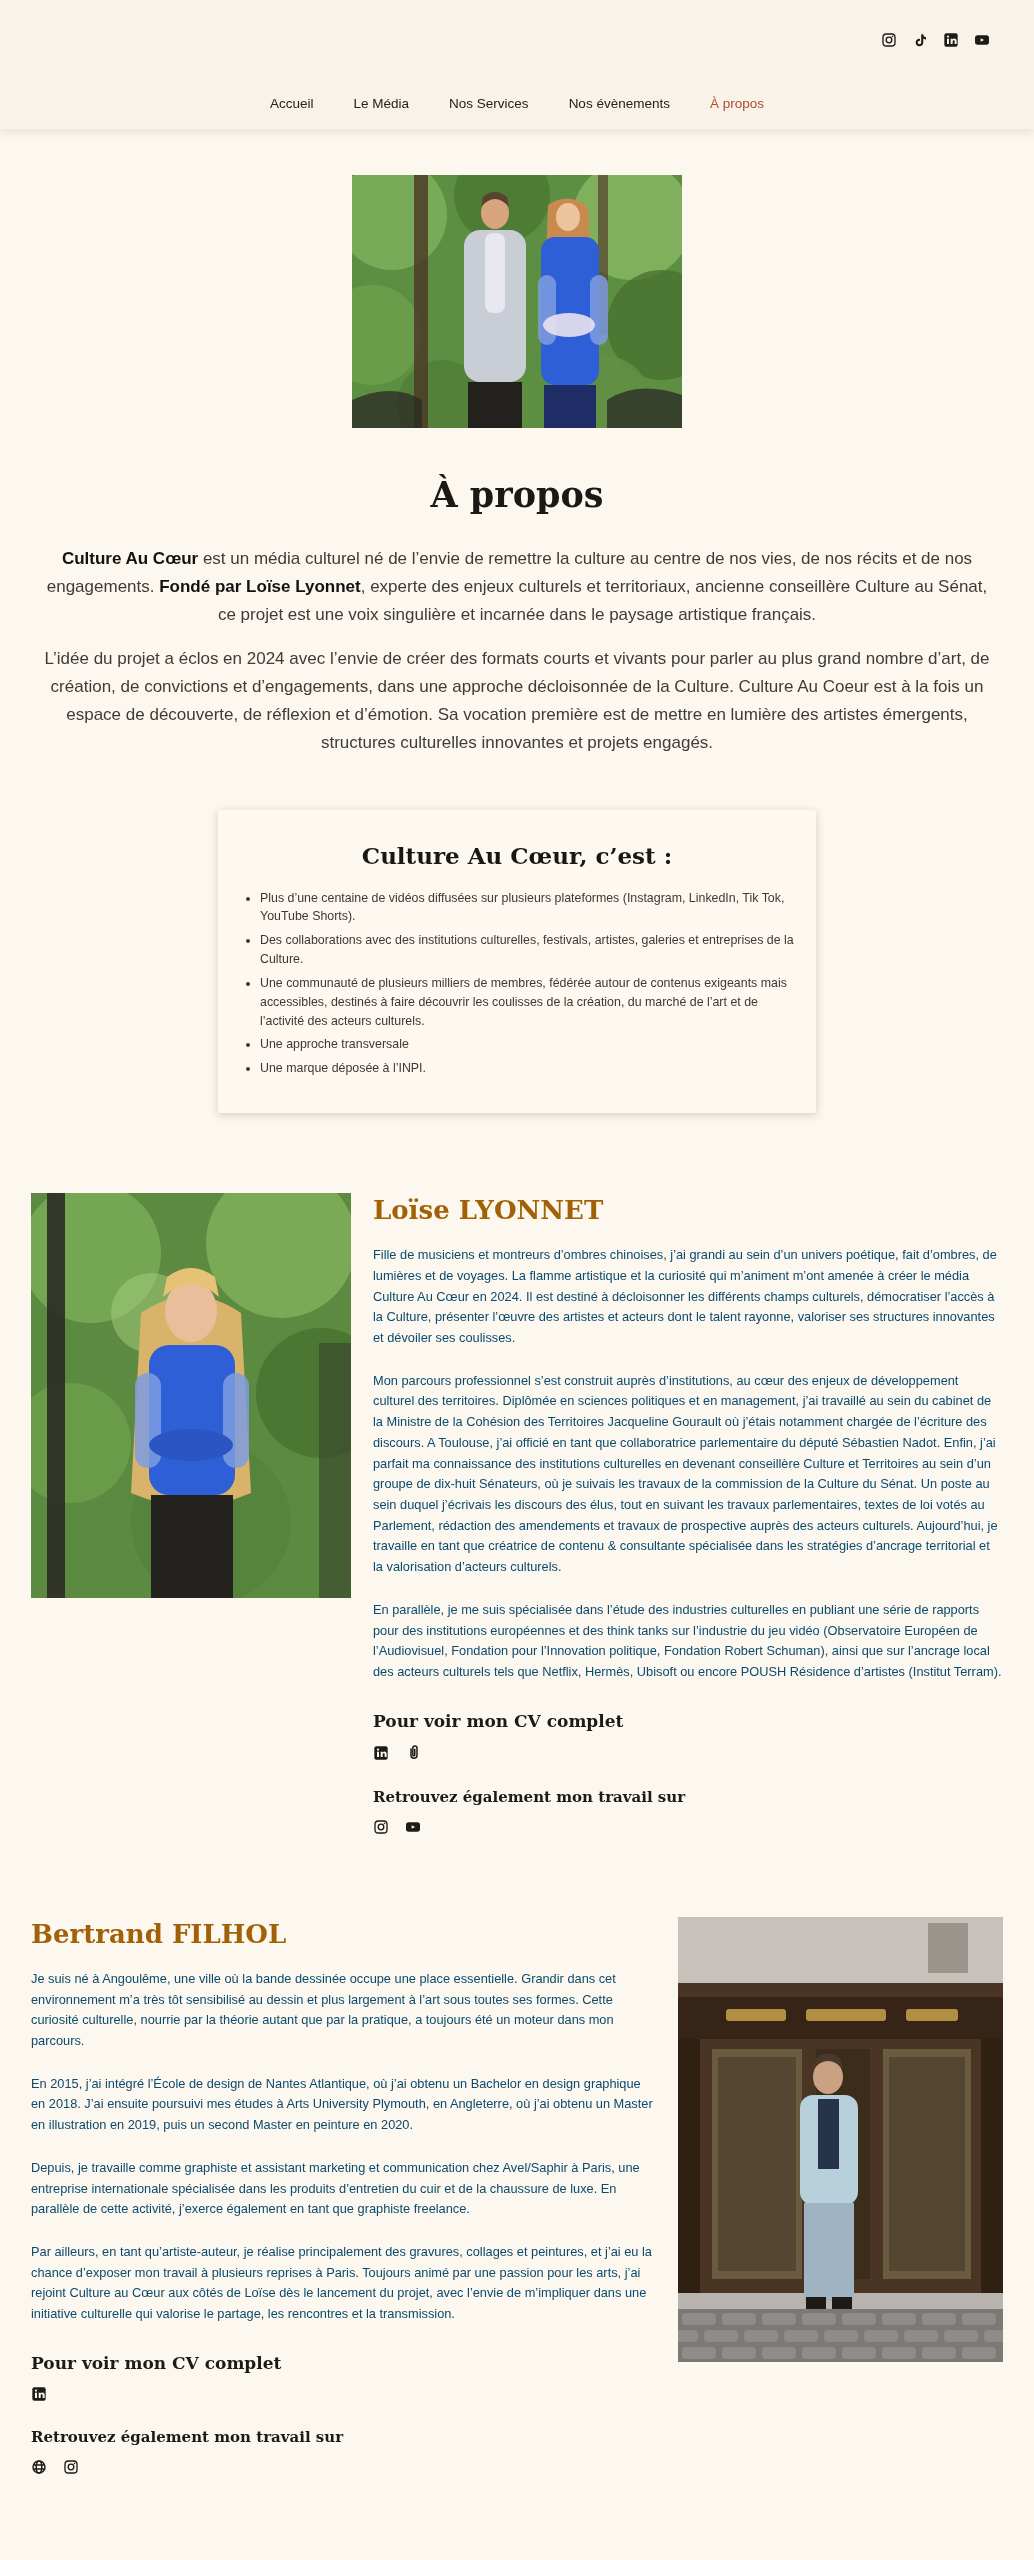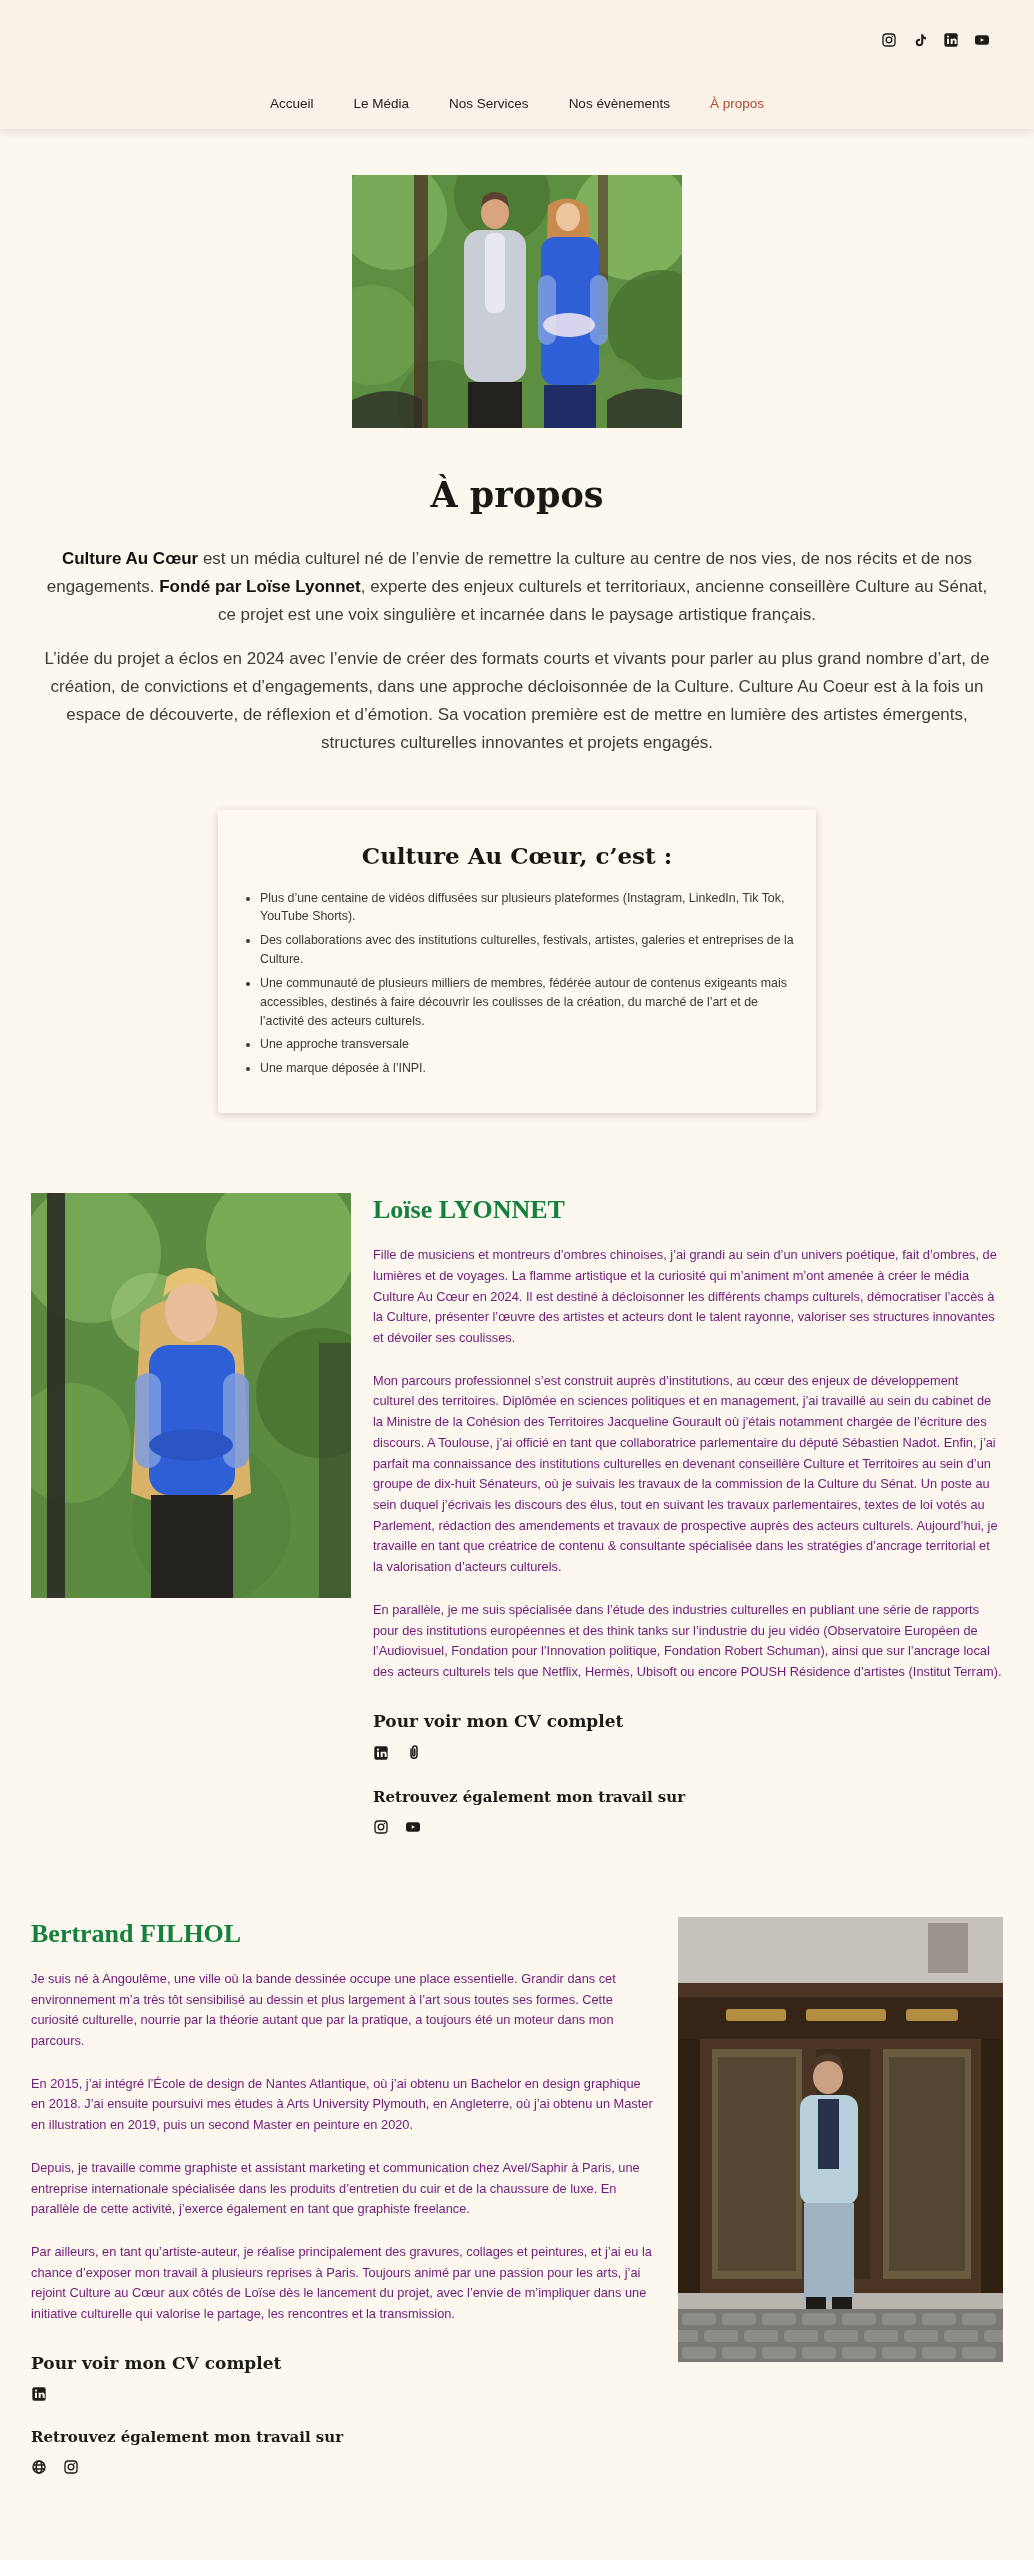--- a/index.html
+++ b/index.html
@@ -35,22 +35,22 @@
   .about-p{width:952px;margin:0 auto 15px;text-align:center;font-size:17px;line-height:1.66;color:#3f3b37;}
   .about-p b{color:#141210;}
 
   .card{width:558px;margin:52px auto 0;background:#fdf8f0;box-shadow:0 2px 9px rgba(70,55,40,.22);padding:24px 20px 30px;border-radius:2px;}
   .card-title{text-align:center;font-size:23px;font-weight:700;color:#191714;margin:8px 0 20px;}
   .card ul{margin:0;padding-left:22px;font-size:12.4px;line-height:1.52;color:#3c3835;}
   .card li{margin-bottom:5px;}
 
   .person{width:972px;margin:0 auto;display:flex;gap:22px;}
   .person-photo{flex:none;}
-  .person-name{font-size:26px;font-weight:700;color:#15803d;margin:2px 0 20px;font-family:Liberation Serif, serif;}
-  .person p{font-size:12.8px;line-height:1.62;margin:0 0 22px;color:#701a75;}
+  .person-name{font-size:26px;font-weight:700;color:#a16207;margin:2px 0 20px;}
+  .person p{font-size:12.8px;line-height:1.62;margin:0 0 22px;color:#0c4a6e;}
   .person p.joined{margin-bottom:9px;}
   .cv-label{font-family:"DejaVu Serif","Liberation Serif",serif;font-weight:bold;font-size:17px;color:#1d1b18;margin:28px 0 13px;}
   .work-label{font-family:"DejaVu Serif","Liberation Serif",serif;font-weight:bold;font-size:15px;color:#1d1b18;margin:26px 0 13px;}
   .icon-row{display:flex;gap:16px;align-items:center;}
   .loise{margin-top:80px;}
   .bertrand{margin-top:82px;}
 </style>
 </head>
 <body>
 

